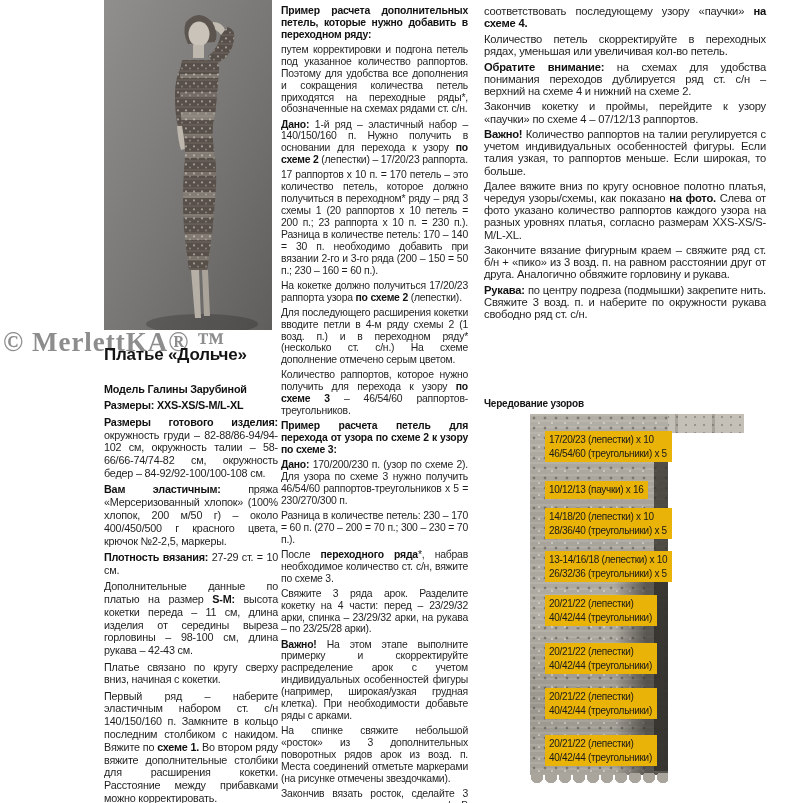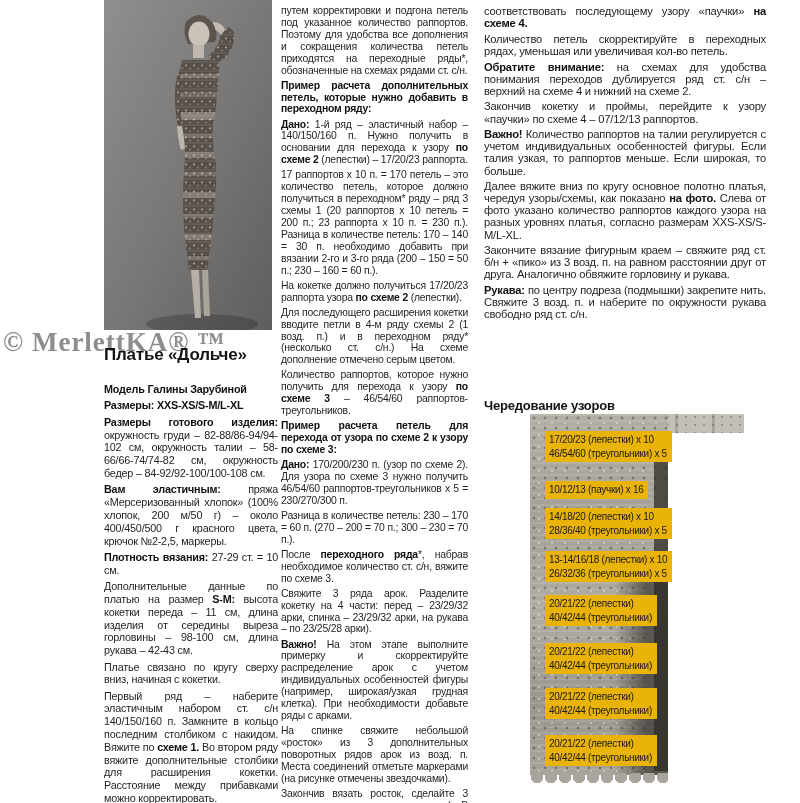--- a/index.html
+++ b/index.html
@@ -22,21 +22,21 @@
   
   .col{position:absolute;text-align:justify;color:#1f1f1f;letter-spacing:-0.2px;}
   .col p{margin:0 0 3.6px 0;}
   .col b{font-weight:bold;color:#111;}
   .col-left{left:104px;top:383px;width:174px;font-size:10.8px;line-height:12.8px;}
   .col-mid{left:281px;top:5px;width:187px;font-size:10.4px;line-height:11.9px;}
   .col-mid p{margin-bottom:3.2px;}
   .col-right{left:484px;top:5px;width:282px;font-size:11.2px;line-height:12.1px;}
   .col-right p{margin-bottom:3.6px;}
   
-  .pattern-header{position:absolute;left:484px;top:398px;font-size:13px;font-weight:bold;color:#141414;letter-spacing:-0.2px;}
+  .pattern-header{position:absolute;left:484px;top:398px;font-size:10px;font-weight:bold;color:#141414;letter-spacing:-0.2px;}
   .swatch{
     position:absolute;left:530px;top:414px;width:138px;height:361px;
     background-color:#aba79e;
     background-image:
       radial-gradient(circle at 4px 4px, rgba(62,58,52,.45) 1.2px, transparent 1.7px),
       radial-gradient(circle at 9px 9px, rgba(255,255,255,.35) 1px, transparent 1.5px),
       repeating-linear-gradient(180deg, rgba(255,255,255,.10) 0 2px, transparent 2px 6px),
       linear-gradient(180deg,#b3afa6 0%,#a5a198 28%,#b0aca3 55%,#9a968d 80%,#a8a49b 100%);
     background-size:11px 10px,13px 12px,auto,auto;
   }
@@ -133,22 +133,22 @@
   <p><b>Размеры готового изделия:</b> окружность груди – 82-88/86-94/94-102 см, окружность талии – 58-66/66-74/74-82 см, окружность бедер – 84-92/92-100/100-108 см.</p>
   <p><b>Вам эластичным:</b> пряжа «Мерсеризованный хлопок» (100% хлопок, 200 м/50 г) – около 400/450/500 г красного цвета, крючок №2-2,5, маркеры.</p>
   <p><b>Плотность вязания:</b> 27-29 ст. = 10 см.</p>
   <p>Дополнительные данные по платью на размер <b>S-M:</b> высота кокетки переда – 11 см, длина изделия от середины выреза горловины – 98-100 см, длина рукава – 42-43 см.</p>
   <p>Платье связано по кругу сверху вниз, начиная с кокетки.</p>
   <p>Первый ряд – наберите эластичным набором ст. с/н 140/150/160 п. Замкните в кольцо последним столбиком с накидом. Вяжите по <b>схеме 1.</b> Во втором ряду вяжите дополнительные столбики для расширения кокетки. Расстояние между прибавками можно корректировать.</p>
 
 </div>
 
 <div class="col col-mid">
+  <p><b>Пример расчета дополнительных петель, которые нужно добавить в переходном ряду:</b></p>
   <p>путем корректировки и подгона петель под указанное количество раппортов. Поэтому для удобства все дополнения и сокращения количества петель приходятся на переходные ряды*, обозначенные на схемах рядами ст. с/н.</p>
-  <p><b>Пример расчета дополнительных петель, которые нужно добавить в переходном ряду:</b></p>
   <p><b>Дано:</b> 1-й ряд – эластичный набор – 140/150/160 п. Нужно получить в основании для перехода к узору <b>по схеме 2</b> (лепестки) – 17/20/23 раппорта.</p>
   <p>17 раппортов x 10 п. = 170 петель – это количество петель, которое должно получиться в переходном* ряду – ряд 3 схемы 1 (20 раппортов x 10 петель = 200 п.; 23 раппорта x 10 п. = 230 п.). Разница в количестве петель: 170 – 140 = 30 п. необходимо добавить при вязании 2-го и 3-го ряда (200 – 150 = 50 п.; 230 – 160 = 60 п.).</p>
   <p>На кокетке должно получиться 17/20/23 раппорта узора <b>по схеме 2</b> (лепестки).</p>
   <p>Для последующего расширения кокетки вводите петли в 4-м ряду схемы 2 (1 возд. п.) и в переходном ряду* (несколько ст. с/н.) На схеме дополнение отмечено серым цветом.</p>
   <p>Количество раппортов, которое нужно получить для перехода к узору <b>по схеме 3</b> – 46/54/60 раппортов-треугольников.</p>
   <p><b>Пример расчета петель для перехода от узора по схеме 2 к узору по схеме 3:</b></p>
   <p><b>Дано:</b> 170/200/230 п. (узор по схеме 2). Для узора по схеме 3 нужно получить 46/54/60 раппортов-треугольников x 5 = 230/270/300 п.</p>
   <p>Разница в количестве петель: 230 – 170 = 60 п. (270 – 200 = 70 п.; 300 – 230 = 70 п.).</p>
   <p>После <b>переходного ряда</b>*, набрав необходимое количество ст. с/н, вяжите по схеме 3.</p>
   <p>Свяжите 3 ряда арок. Разделите кокетку на 4 части: перед – 23/29/32 арки, спинка – 23/29/32 арки, на рукава – по 23/25/28 арки).</p>

